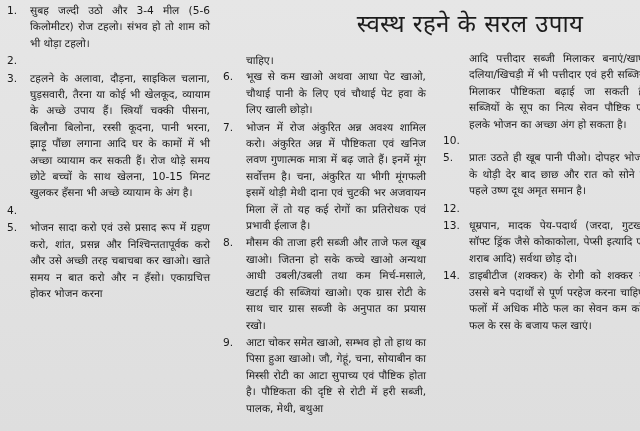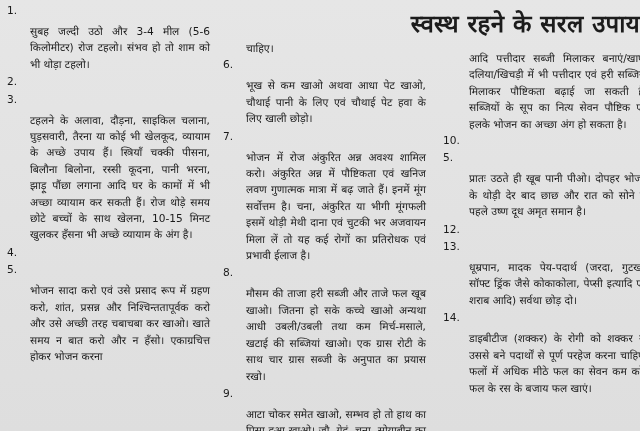--- a/index.html
+++ b/index.html
@@ -9,35 +9,35 @@
       font-family: "DejaVu Sans", sans-serif;
       color: #1a1a1a;
       position: relative;
     }
     .page {
       position: absolute; left: 0; top: 0; width: 640px; height: 431px;
       background: linear-gradient(180deg, #e6e6e6 0%, #dedede 100%);
     }
     .title {
       position: absolute; left: 300px; top: 6px; width: 340px;
-      text-align: right;
+      text-align: center;
       font-family: "DejaVu Sans", sans-serif;
-      font-weight: bold; font-size: 24px; color: #1c1c1c;
+      font-weight: normal; font-size: 24px; color: #1c1c1c;
       letter-spacing: 0.3px;
     }
     .col {
       position: absolute; top: 0;
       font-size: 10.6px; line-height: 16.4px;
     }
     .col1 { left: 4px; width: 206px; top: 2px; }
-    .col2 { left: 220px; width: 206px; top: 40px; }
+    .col2 { left: 220px; width: 206px; top: 52px; }
     .col3 { left: 440px; width: 208px; top: 50px; }
     .item { display: flex; margin: 0 0 1px 0; }
     .num { flex: 0 0 23px; text-align: left; padding-left: 3px; }
-    .text { flex: 1; text-align: justify; margin-top: 21px; }
+    .text { flex: 1; text-align: justify; }
     .cont { padding-left: 26px; text-align: justify; }
     .col3 .num { flex: 0 0 26px; }
     .col3 .cont { padding-left: 29px; }
   </style>
 </head>
 <body>
 
 <div class="page">
 
   <div class="title">स्वस्थ रहने के सरल उपाय</div>

